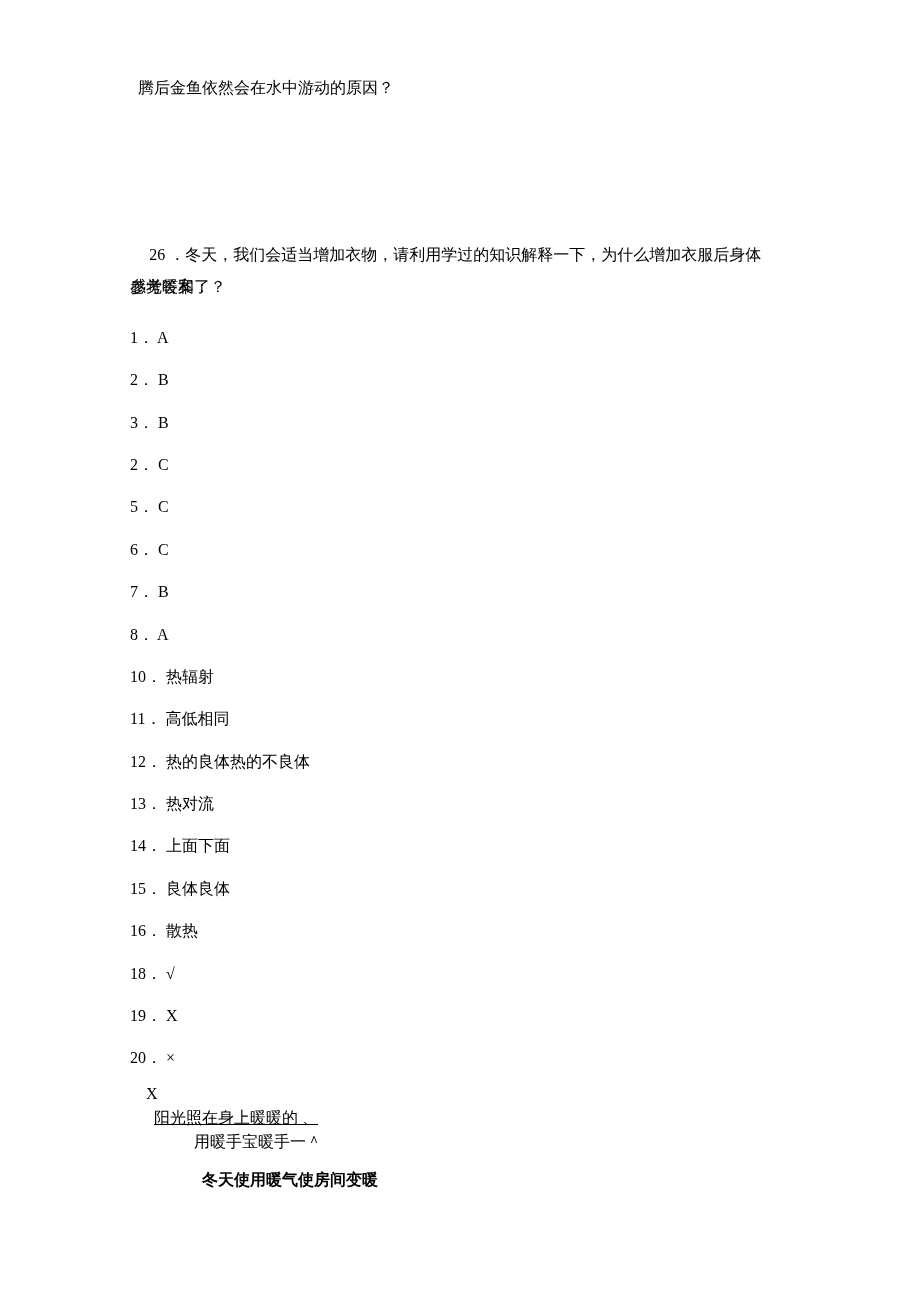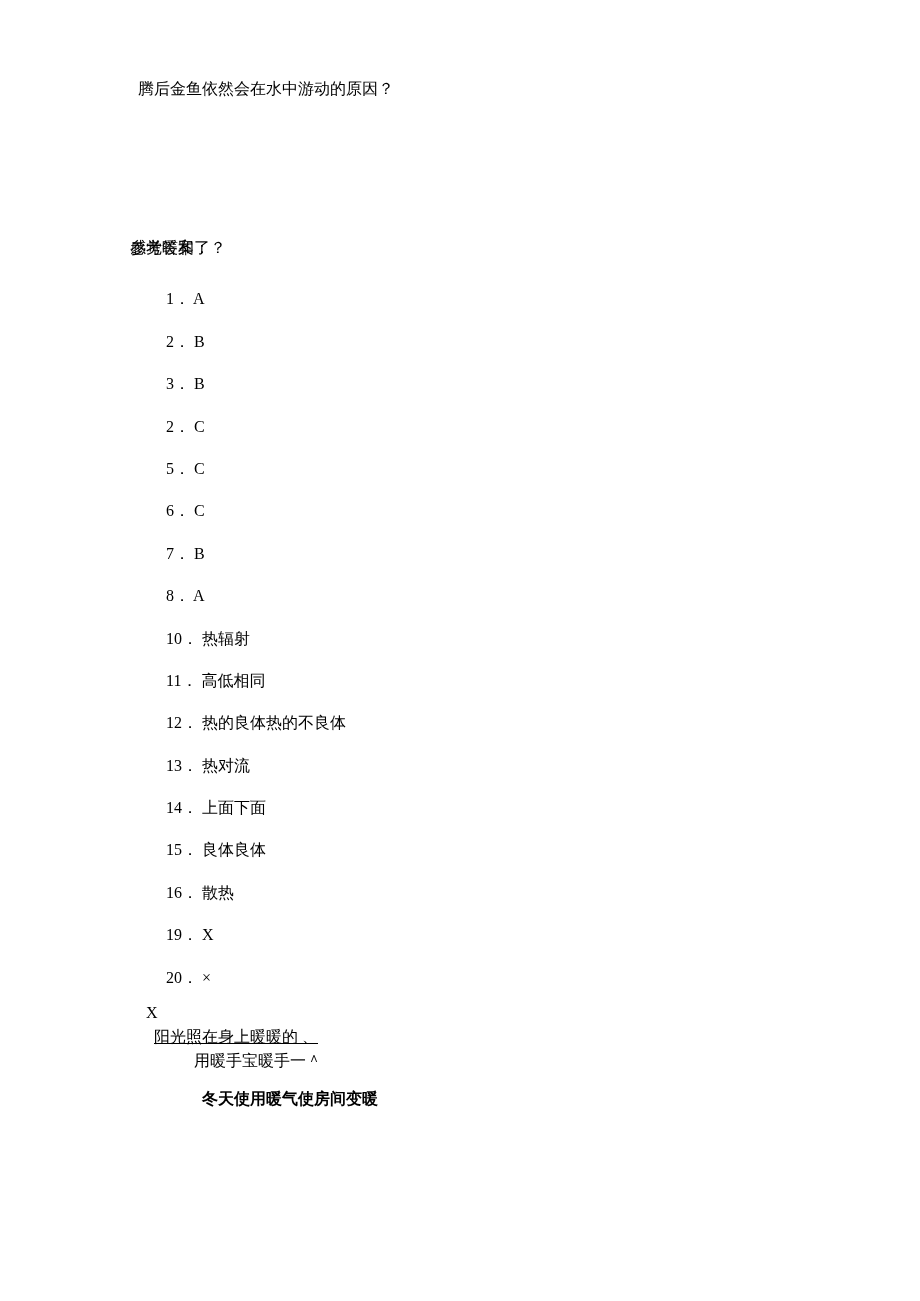--- a/index.html
+++ b/index.html
@@ -19,20 +19,21 @@
   .q-block {
     margin-bottom: 18px;
   }
   .q25-l1 {
     text-indent: 1.2em;
     line-height: 2.4;
   }
   .q25-l2 {
     text-indent: 0.5em;
     line-height: 2.4;
+    font-family: Liberation Mono, monospace;
   }
   .gap {
     height: 110px;
   }
   .q26-l1 {
     text-indent: 1.2em;
     line-height: 2.4;
   }
   .overlap-wrap {
     position: relative;
@@ -41,21 +42,20 @@
     text-align: right;
   }
   .overlap-a, .overlap-b {
     position: absolute;
     left: 0;
     top: 0;
     white-space: nowrap;
   }
   .ans-list {
     margin-top: 6px;
-    margin-left: 36px;
   }
   .ans-item {
     margin: 0;
     padding: 6px 0 6px 0;
     line-height: 1.9;
     white-space: pre;
   }
   .indent-block {
     margin-top: 2px;
     margin-bottom: 10px;
@@ -74,20 +74,21 @@
 </head>
 <body>
 
 <div class="q-block">
   <div class="q25-l2">腾后金鱼依然会在水中游动的原因？</div>
 </div>
 
 <div class="gap"></div>
 
 <div class="q-block">
+  <div class="q26-l1">26 ．冬天，我们会适当增加衣物，请利用学过的知识解释一下，为什么增加衣服后身体</div>
   <div class="overlap-wrap">
     <span class="overlap-a">参考答案：</span>
     <span class="overlap-b">感觉暖和了？</span>
   </div>
 </div>
 
 <div class="ans-list">
   <div class="ans-item">1． A</div>
   <div class="ans-item">2． B</div>
   <div class="ans-item">3． B</div>
@@ -96,20 +97,21 @@
   <div class="ans-item">6． C</div>
   <div class="ans-item">7． B</div>
   <div class="ans-item">8． A</div>
   <div class="ans-item">10． 热辐射</div>
   <div class="ans-item">11． 高低相同</div>
   <div class="ans-item">12． 热的良体热的不良体</div>
   <div class="ans-item">13． 热对流</div>
   <div class="ans-item">14． 上面下面</div>
   <div class="ans-item">15． 良体良体</div>
   <div class="ans-item">16． 散热</div>
+  <div class="ans-item">18． √</div>
   <div class="ans-item">19． X</div>
   <div class="ans-item">20． ×</div>
 </div>
 
 <div class="indent-block">
   <div class="ib1">X</div>
   <div class="ib2">阳光照在身上暖暖的          、</div>
   <div class="ib3">用暖手宝暖手一＾</div>
   <div class="ib4">冬天使用暖气使房间变暖</div>
 </div>

